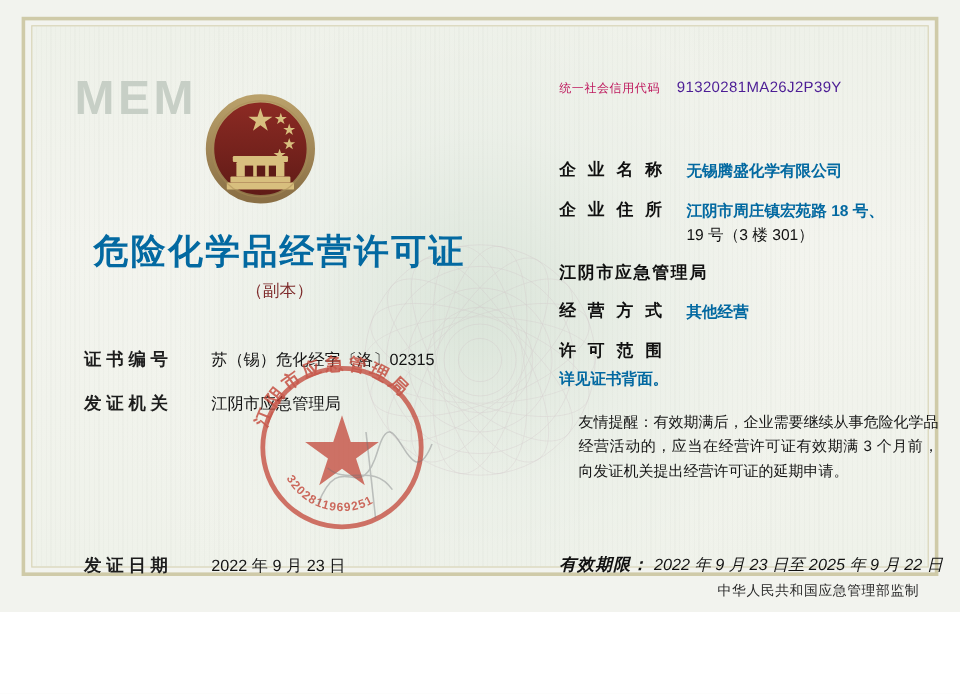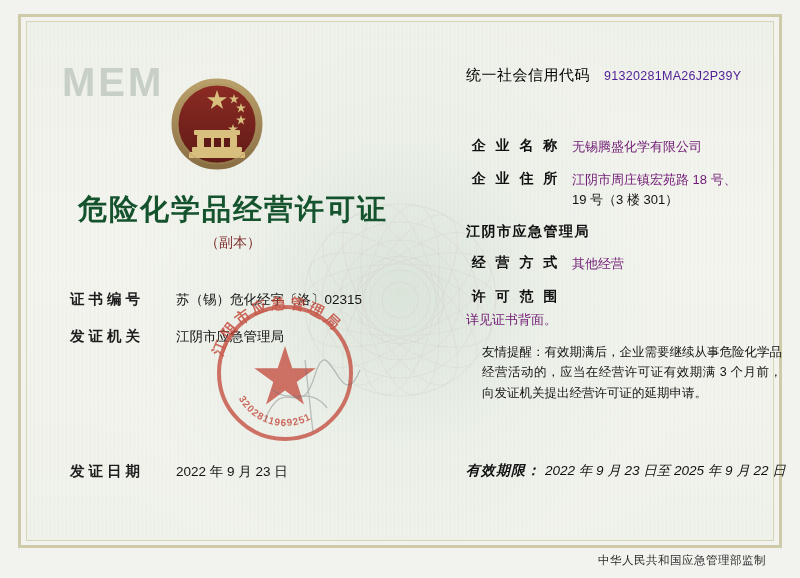--- a/index.html
+++ b/index.html
@@ -10,21 +10,21 @@
   body {
     width: 800px;
     height: 578px;
     font-family: "Liberation Sans", sans-serif;
     overflow: hidden;
   }
 
   .certificate {
     position: relative;
     width: 800px;
-    height: 578px;
+    height: 510px;
     background: #f2f3ee;
     box-sizing: border-box;
     overflow: hidden;
   }
 
   
   .frame-outer {
     position: absolute;
     left: 18px; top: 14px; right: 18px; bottom: 30px;
     border: 3px solid #cfcaa8;
@@ -80,21 +80,21 @@
 
   .title-main {
     position: absolute;
     left: 68px;
     top: 190px;
     width: 330px;
     text-align: center;
     font-size: 29px;
     font-weight: bold;
     letter-spacing: 2px;
-    color: #14532d;
+    color: #0369a1;
     font-family: "Liberation Serif", serif;
   }
   .title-sub {
     position: absolute;
     left: 68px;
     top: 234px;
     width: 330px;
     text-align: center;
     font-size: 14px;
     color: #7e2b2b;
@@ -163,50 +163,50 @@
     left: 466px;
     top: 66px;
     width: 300px;
   }
   .credit-row {
     display: flex;
     align-items: baseline;
     margin-bottom: 0px;
   }
   .credit-lbl {
-    font-size: 15px;
-    color: #000000;
+    font-size: 10px;
+    color: #be185d;
     letter-spacing: 0.5px;
     font-family: Liberation Serif, serif;
   }
   .credit-val {
     font-size: 12.5px;
     color: #4c1d95;
     margin-left: 14px;
     letter-spacing: 0.3px;
   }
 
   .r-field { margin-top: 13px; }
   .r-row { display: flex; align-items: flex-start; }
   .r-lbl {
     font-size: 14px;
     font-weight: bold;
     color: #101010;
     letter-spacing: 3px;
     white-space: nowrap;
     width: 100px;
-    text-align: center;
   }
   .r-lbl.wide { letter-spacing: 1.5px; }
   .r-val {
     font-size: 13px;
-    color: #701a75;
+    color: #0369a1;
     margin-left: 6px;
     line-height: 1.55;
     flex: 1;
+    font-weight: bold;
   }
   .r-val-indent {
     font-size: 13px;
     color: #121212;
     margin-left: 106px;
     line-height: 1.55;
   }
 
   .note {
     position: absolute;

